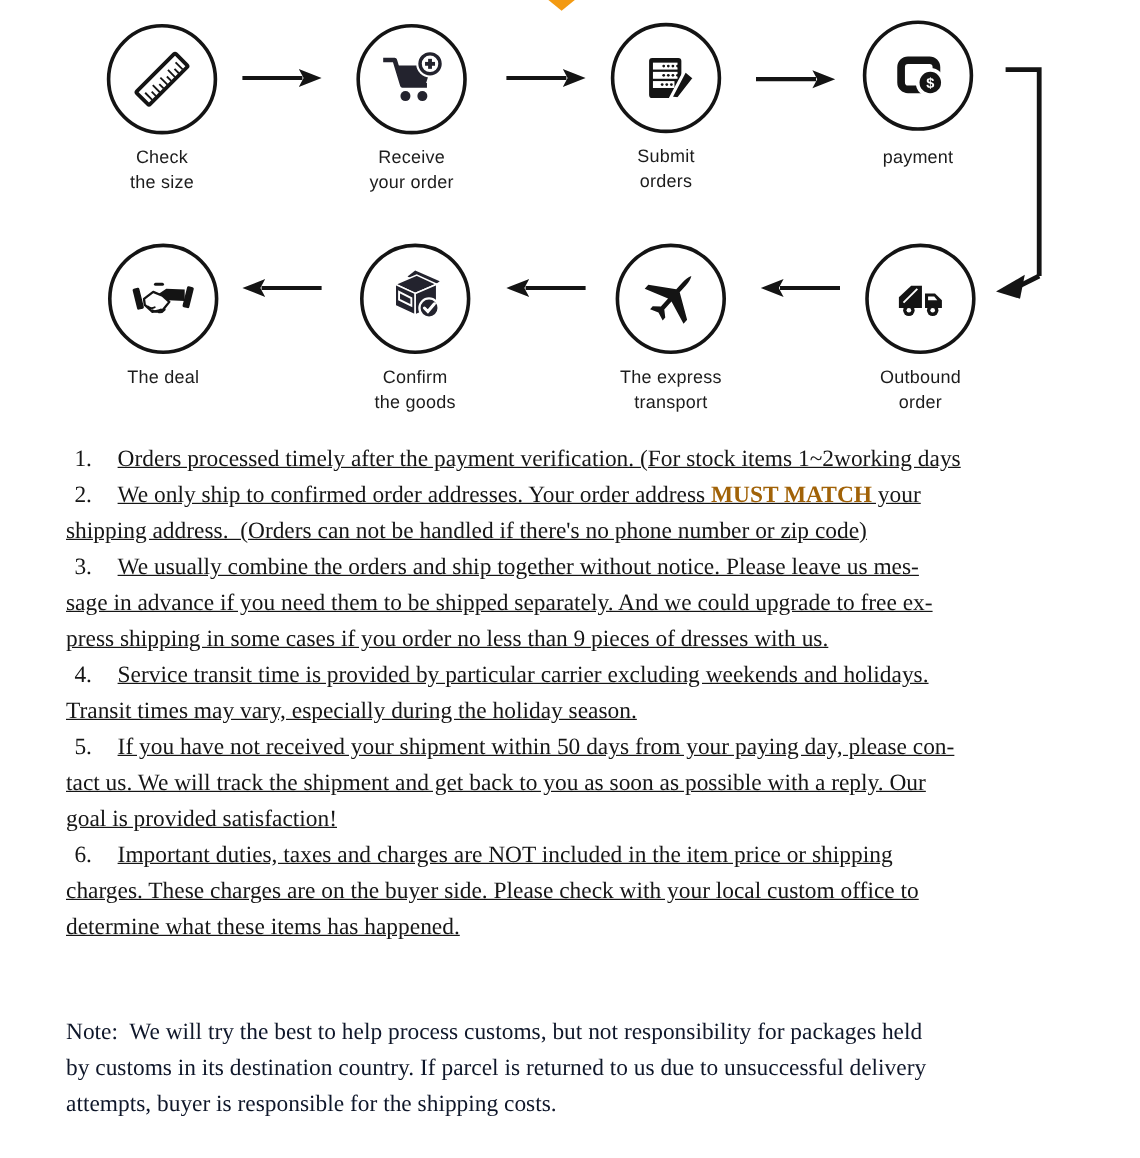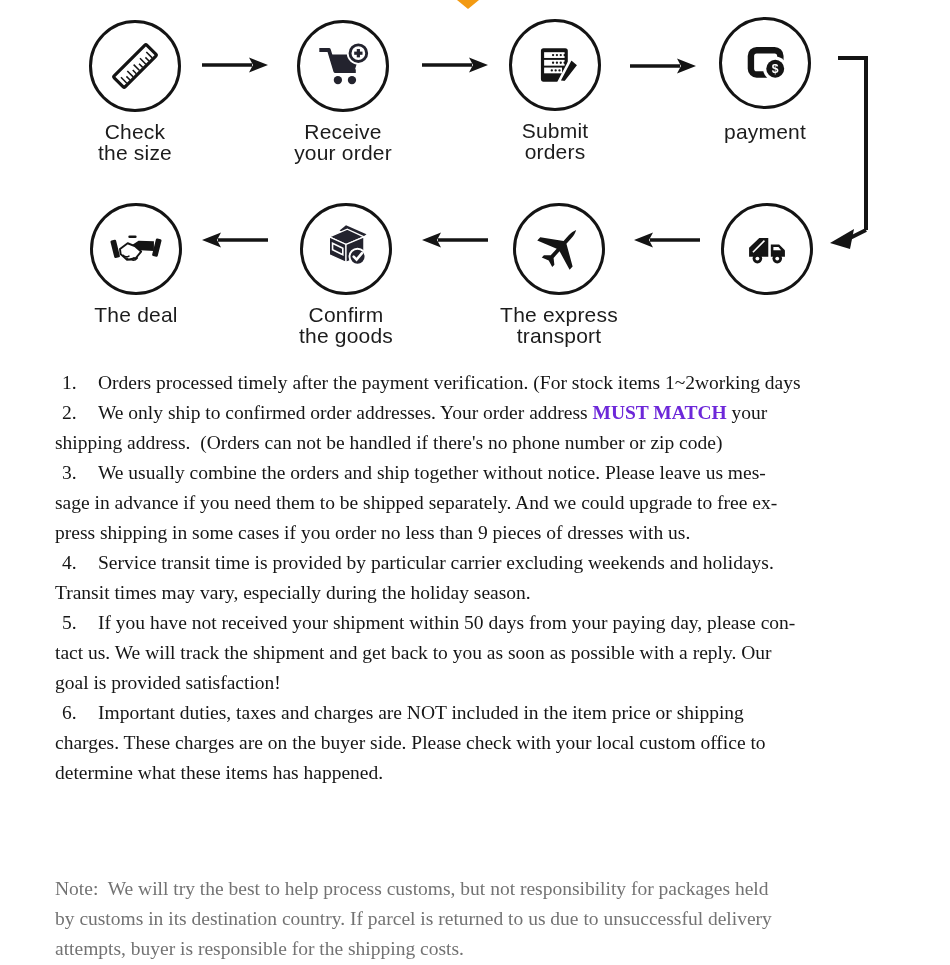--- a/index.html
+++ b/index.html
@@ -4,30 +4,30 @@
 <style>
   html,body{margin:0;padding:0;background:#ffffff;}
   .page{position:relative;width:950px;height:965px;background:#fff;overflow:hidden;
         font-family:"Liberation Sans",sans-serif;}
 
   
   .step{position:absolute;width:150px;text-align:center;}
   .circle{width:92px;height:92px;border:3.5px solid #141414;border-radius:50%;
           margin:0 auto;display:flex;align-items:center;justify-content:center;background:#fff;box-sizing:border-box;}
   .circle svg{width:64px;height:64px;display:block;}
-  .step-label{margin-top:9px;font-size:21px;line-height:21px;color:#1c1c1c;letter-spacing:.2px;}
+  .step-label{margin-top:9px;font-size:15px;line-height:21px;color:#1c1c1c;letter-spacing:.2px;}
   .arrow{position:absolute;}
   .orange-tip{position:absolute;left:457px;top:0;width:0;height:0;
               border-left:11px solid transparent;border-right:11px solid transparent;}
 
   
   .notes{position:absolute;left:55px;top:368px;width:885px;
          font-family:"Liberation Serif","DejaVu Serif",serif;
          font-size:19.5px;line-height:30px;color:#161616;white-space:nowrap;}
-  .notes p{margin:0;}
+  .notes p{margin:0;text-decoration:underline;}
   .num{display:inline-block;margin-left:7px;min-width:21px;margin-right:15px;}
   .hl-red{font-weight:bold;}
   .bottom-note{position:absolute;left:55px;top:846px;width:885px;
          font-family:"Liberation Serif","DejaVu Serif",serif;
          font-size:19.5px;line-height:30px;white-space:nowrap;}
 </style>
 </head>
 <body>
 
 <div class="page">
@@ -194,41 +194,45 @@
         <polygon points="22,62 22,48 38,33 52,33 52,62" fill="#141414"></polygon>
         <line x1="28" y1="55" x2="46" y2="37" stroke="#ffffff" stroke-width="2.5"></line>
         <path d="M56 43 L69 43 L78 52 L78 62 L56 62 Z" fill="#141414"></path>
         <polygon points="60,47 68,47 72,52 60,52" fill="#ffffff"></polygon>
         <circle cx="35" cy="65" r="7.5" fill="#141414"></circle>
           <circle cx="35" cy="65" r="3" fill="#ffffff"></circle>
         <circle cx="66" cy="65" r="7.5" fill="#141414"></circle>
           <circle cx="66" cy="65" r="3" fill="#ffffff"></circle>
       </svg>
     </div>
+    <div class="step-label">
+      <div>Outbound</div>
+      <div>order</div>
+    </div>
   </div>
 
   <svg class="arrow" style="left:200px;top:231px;" width="70" height="18" viewBox="0 0 70 18">
     <line x1="18" y1="9" x2="68" y2="9" stroke="#141414" stroke-width="3.5"></line>
     <polygon points="2,9 21,1.5 17,9 21,16.5" fill="#141414"></polygon>
   </svg>
   <svg class="arrow" style="left:420px;top:231px;" width="70" height="18" viewBox="0 0 70 18">
     <line x1="18" y1="9" x2="68" y2="9" stroke="#141414" stroke-width="3.5"></line>
     <polygon points="2,9 21,1.5 17,9 21,16.5" fill="#141414"></polygon>
   </svg>
   <svg class="arrow" style="left:632px;top:231px;" width="70" height="18" viewBox="0 0 70 18">
     <line x1="18" y1="9" x2="68" y2="9" stroke="#141414" stroke-width="3.5"></line>
     <polygon points="2,9 21,1.5 17,9 21,16.5" fill="#141414"></polygon>
   </svg>
 
   <div class="notes">
     <p>
       <span class="num">1.</span><span>Orders processed timely after the payment verification. (For stock items 1~2working days</span><br>
     </p>
     <p>
-      <span class="num">2.</span><span>We only ship to confirmed order addresses. Your order address </span><span class="hl-red" style="color:#6d28d9;">MUST MATCH</span><span> your</span><br>
+      <span class="num">2.</span><span>We only ship to confirmed order addresses. Your order address </span><span class="hl-red" style="color:#a16207;">MUST MATCH</span><span> your</span><br>
       <span>shipping address.&nbsp; (Orders can not be handled if there's no phone number or zip code)</span>
     </p>
     <p>
       <span class="num">3.</span><span>We usually combine the orders and ship together without notice. Please leave us mes-</span><br>
       <span>sage in advance if you need them to be shipped separately. And we could upgrade to free ex-</span><br>
       <span>press shipping in some cases if you order no less than 9 pieces of dresses with us.</span>
     </p>
     <p>
       <span class="num">4.</span><span>Service transit time is provided by particular carrier excluding weekends and holidays.</span><br>
       <span>Transit times may vary, especially during the holiday season.</span>
@@ -238,19 +242,19 @@
       <span>tact us. We will track the shipment and get back to you as soon as possible with a reply. Our</span><br>
       <span>goal is provided satisfaction!</span>
     </p>
     <p>
       <span class="num">6.</span><span>Important duties, taxes and charges are NOT included in the item price or shipping</span><br>
       <span>charges. These charges are on the buyer side. Please check with your local custom office to</span><br>
       <span>determine what these items has happened.</span>
     </p>
   </div>
 
-  <div class="bottom-note" style="color:#737373;margin-top:28px;">
+  <div class="bottom-note" style="color:#0f172a;">
     <span>Note:&nbsp; We will try the best to help process customs, but not responsibility for packages held</span><br>
     <span>by customs in its destination country. If parcel is returned to us due to unsuccessful delivery</span><br>
     <span>attempts, buyer is responsible for the shipping costs.</span>
   </div>
 
 </div>
 
 </body></html>

